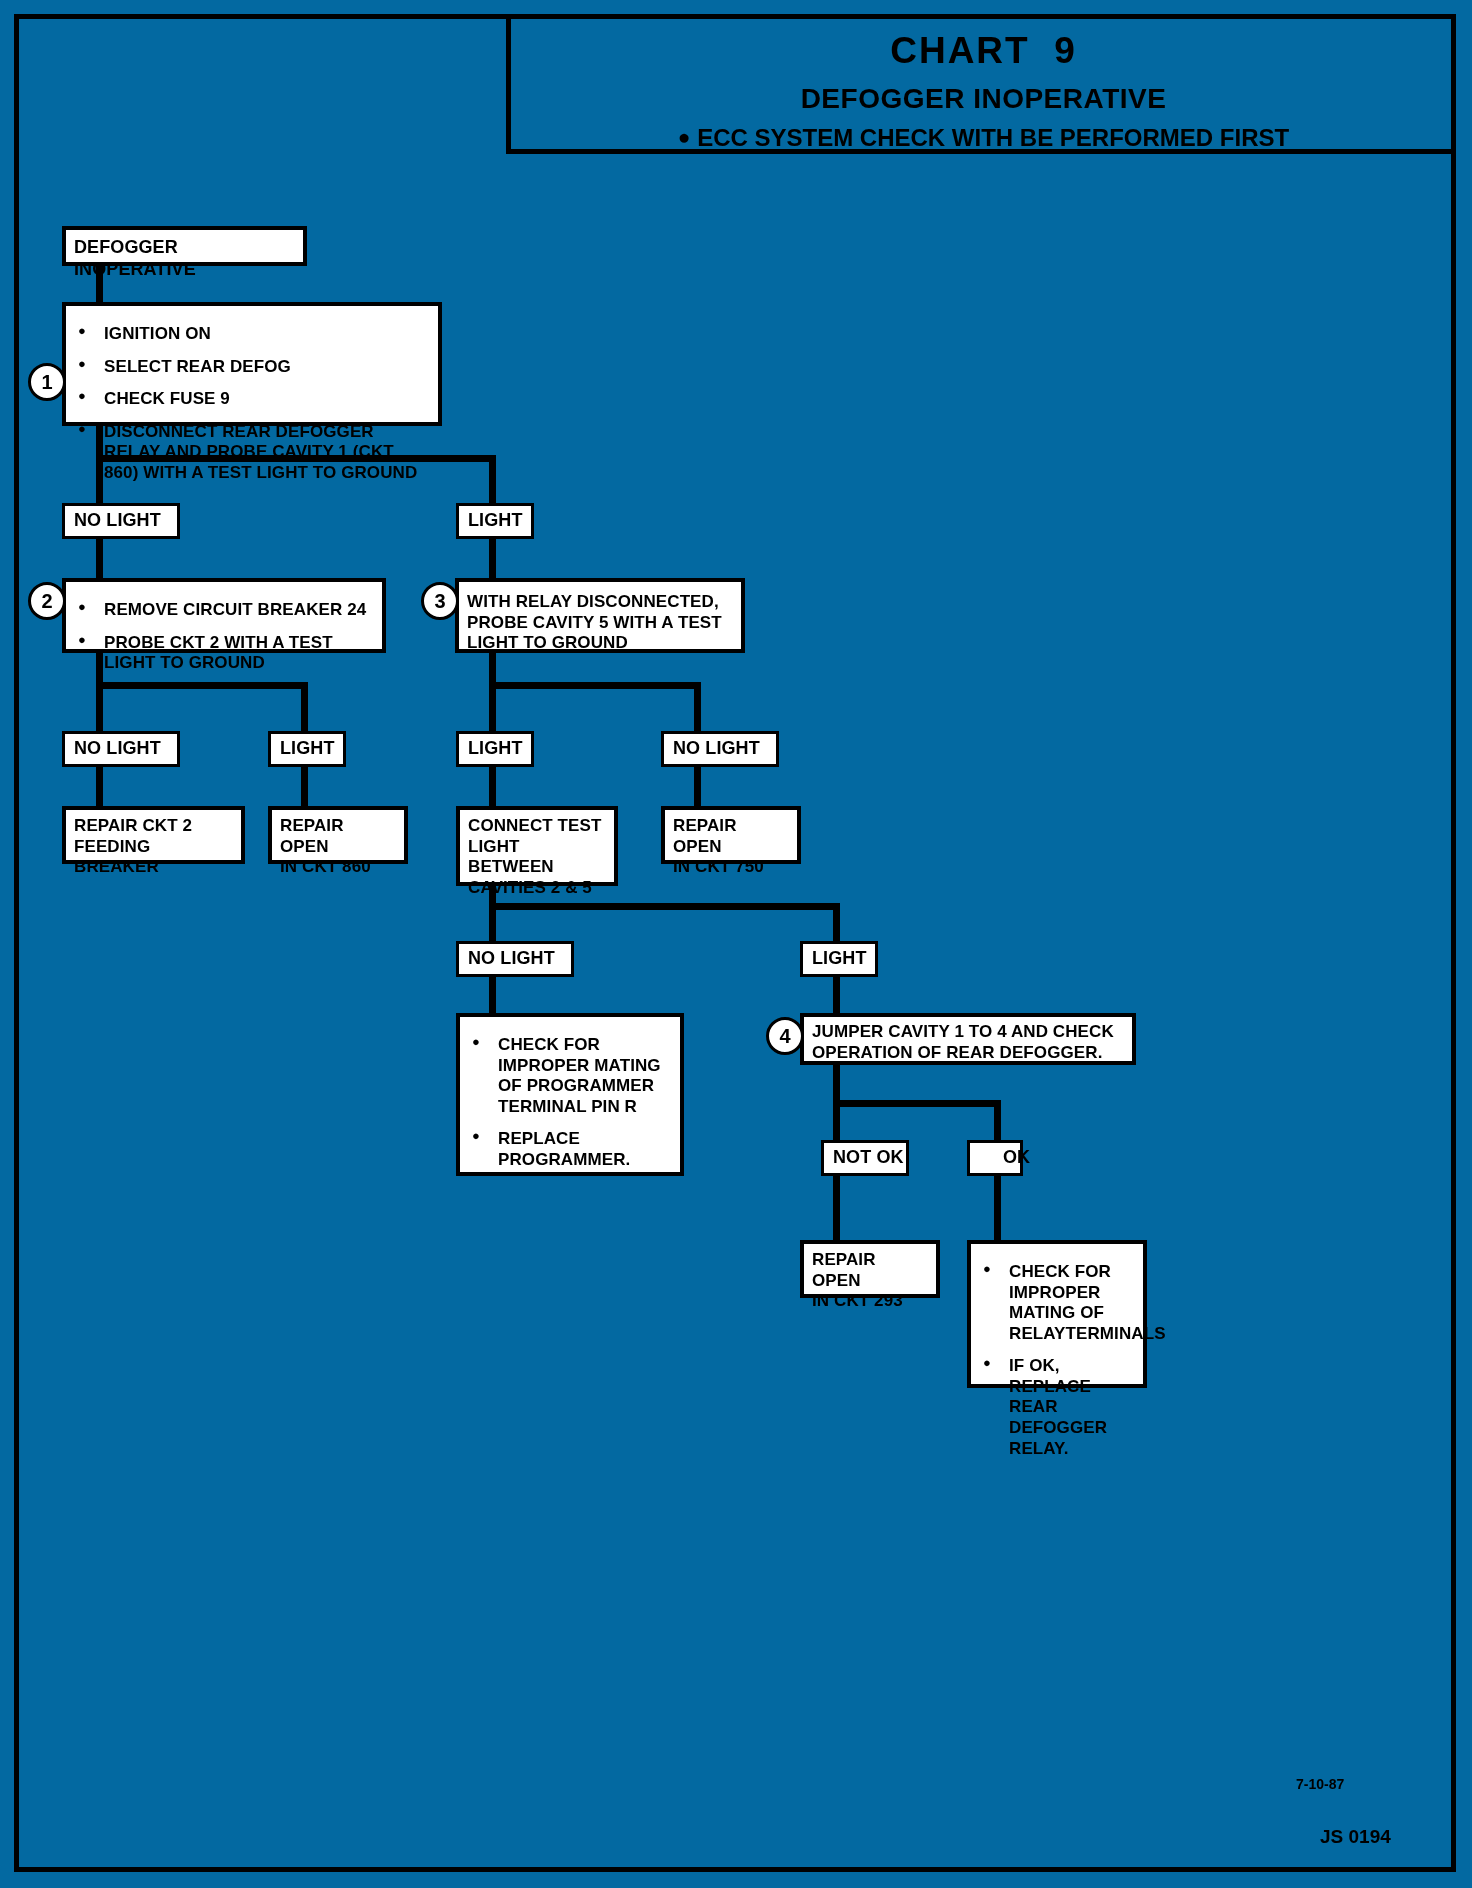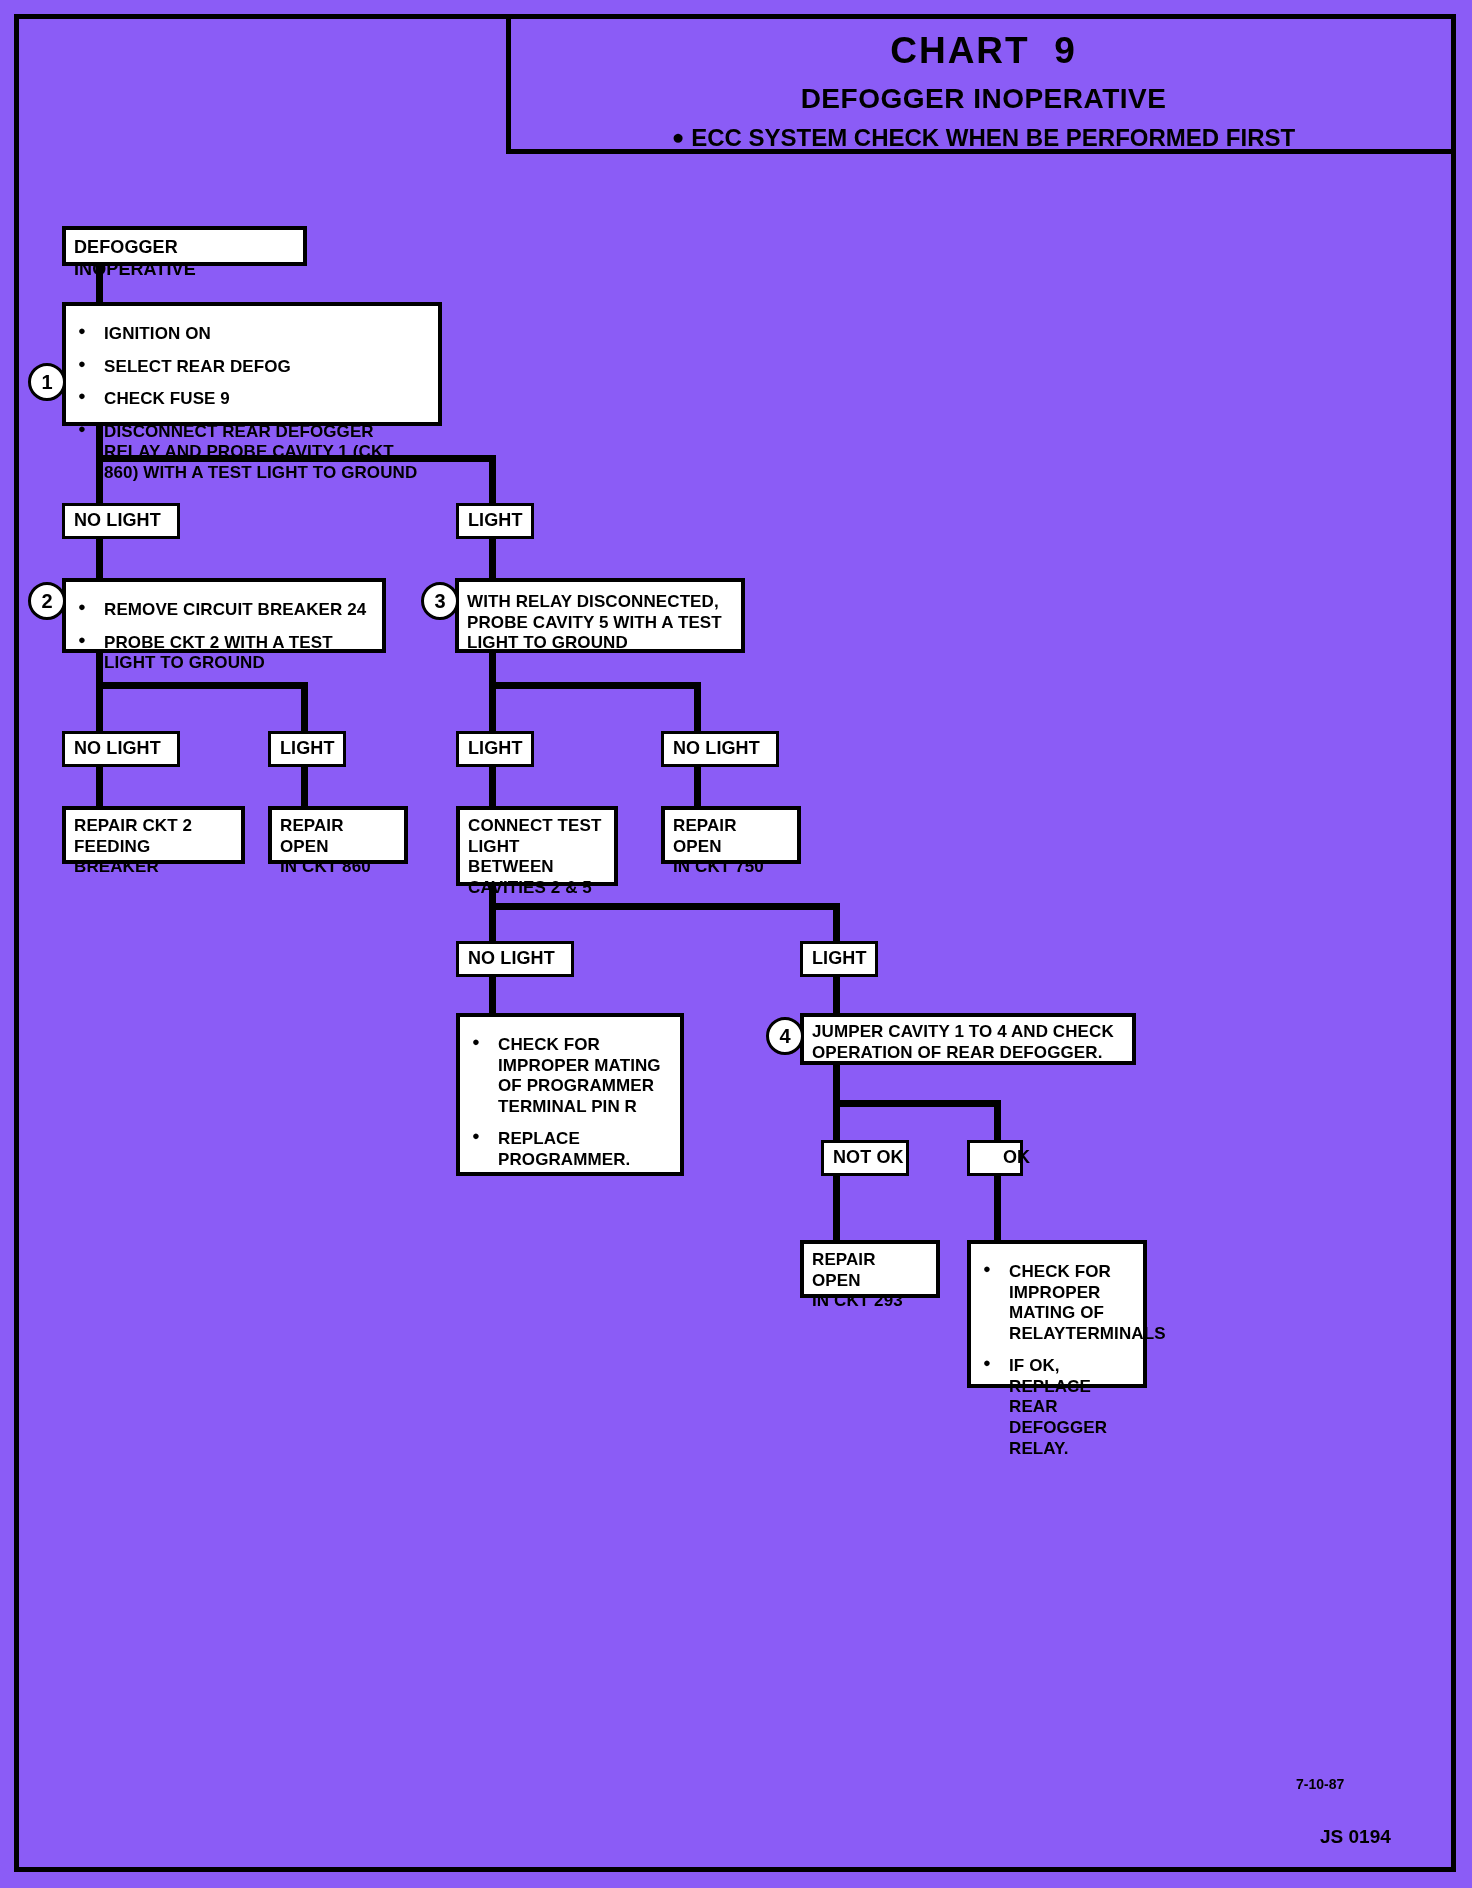--- a/index.html
+++ b/index.html
@@ -8,21 +8,21 @@
     padding: 0;
     background: #ffffff;
   }
   body {
     font-family: "Liberation Sans", sans-serif;
   }
   #page {
     position: relative;
     width: 1472px;
     height: 1888px;
-    background: #8b5cf6;
+    background: #0369a1;
     overflow: hidden;
   }
   
   .page-border {
     position: absolute;
     left: 14px;
     top: 14px;
     width: 1442px;
     height: 1858px;
     border: 5px solid #000;
@@ -171,21 +171,21 @@
 </head>
 <body>
 
 <div id="page">
 
   <div class="page-border"></div>
 
   <div class="title-block">
     <div class="chart-no">CHART  9</div>
     <div class="chart-sub">DEFOGGER INOPERATIVE</div>
-    <div class="chart-note"><span class="dot">●</span> <span>ECC SYSTEM CHECK WHEN BE PERFORMED FIRST</span></div>
+    <div class="chart-note"><span class="dot">●</span> <span>ECC SYSTEM CHECK WITH BE PERFORMED FIRST</span></div>
   </div>
 
   <div class="ln vl" style="left:96px; top:264px; height:48px;"></div>
 
   <div class="ln vl" style="left:96px; top:424px; height:36px;"></div>
 
   <div class="ln hl" style="left:96px; top:455px; width:400px;"></div>
 
   <div class="ln vl" style="left:96px; top:455px; height:51px;"></div>
 

